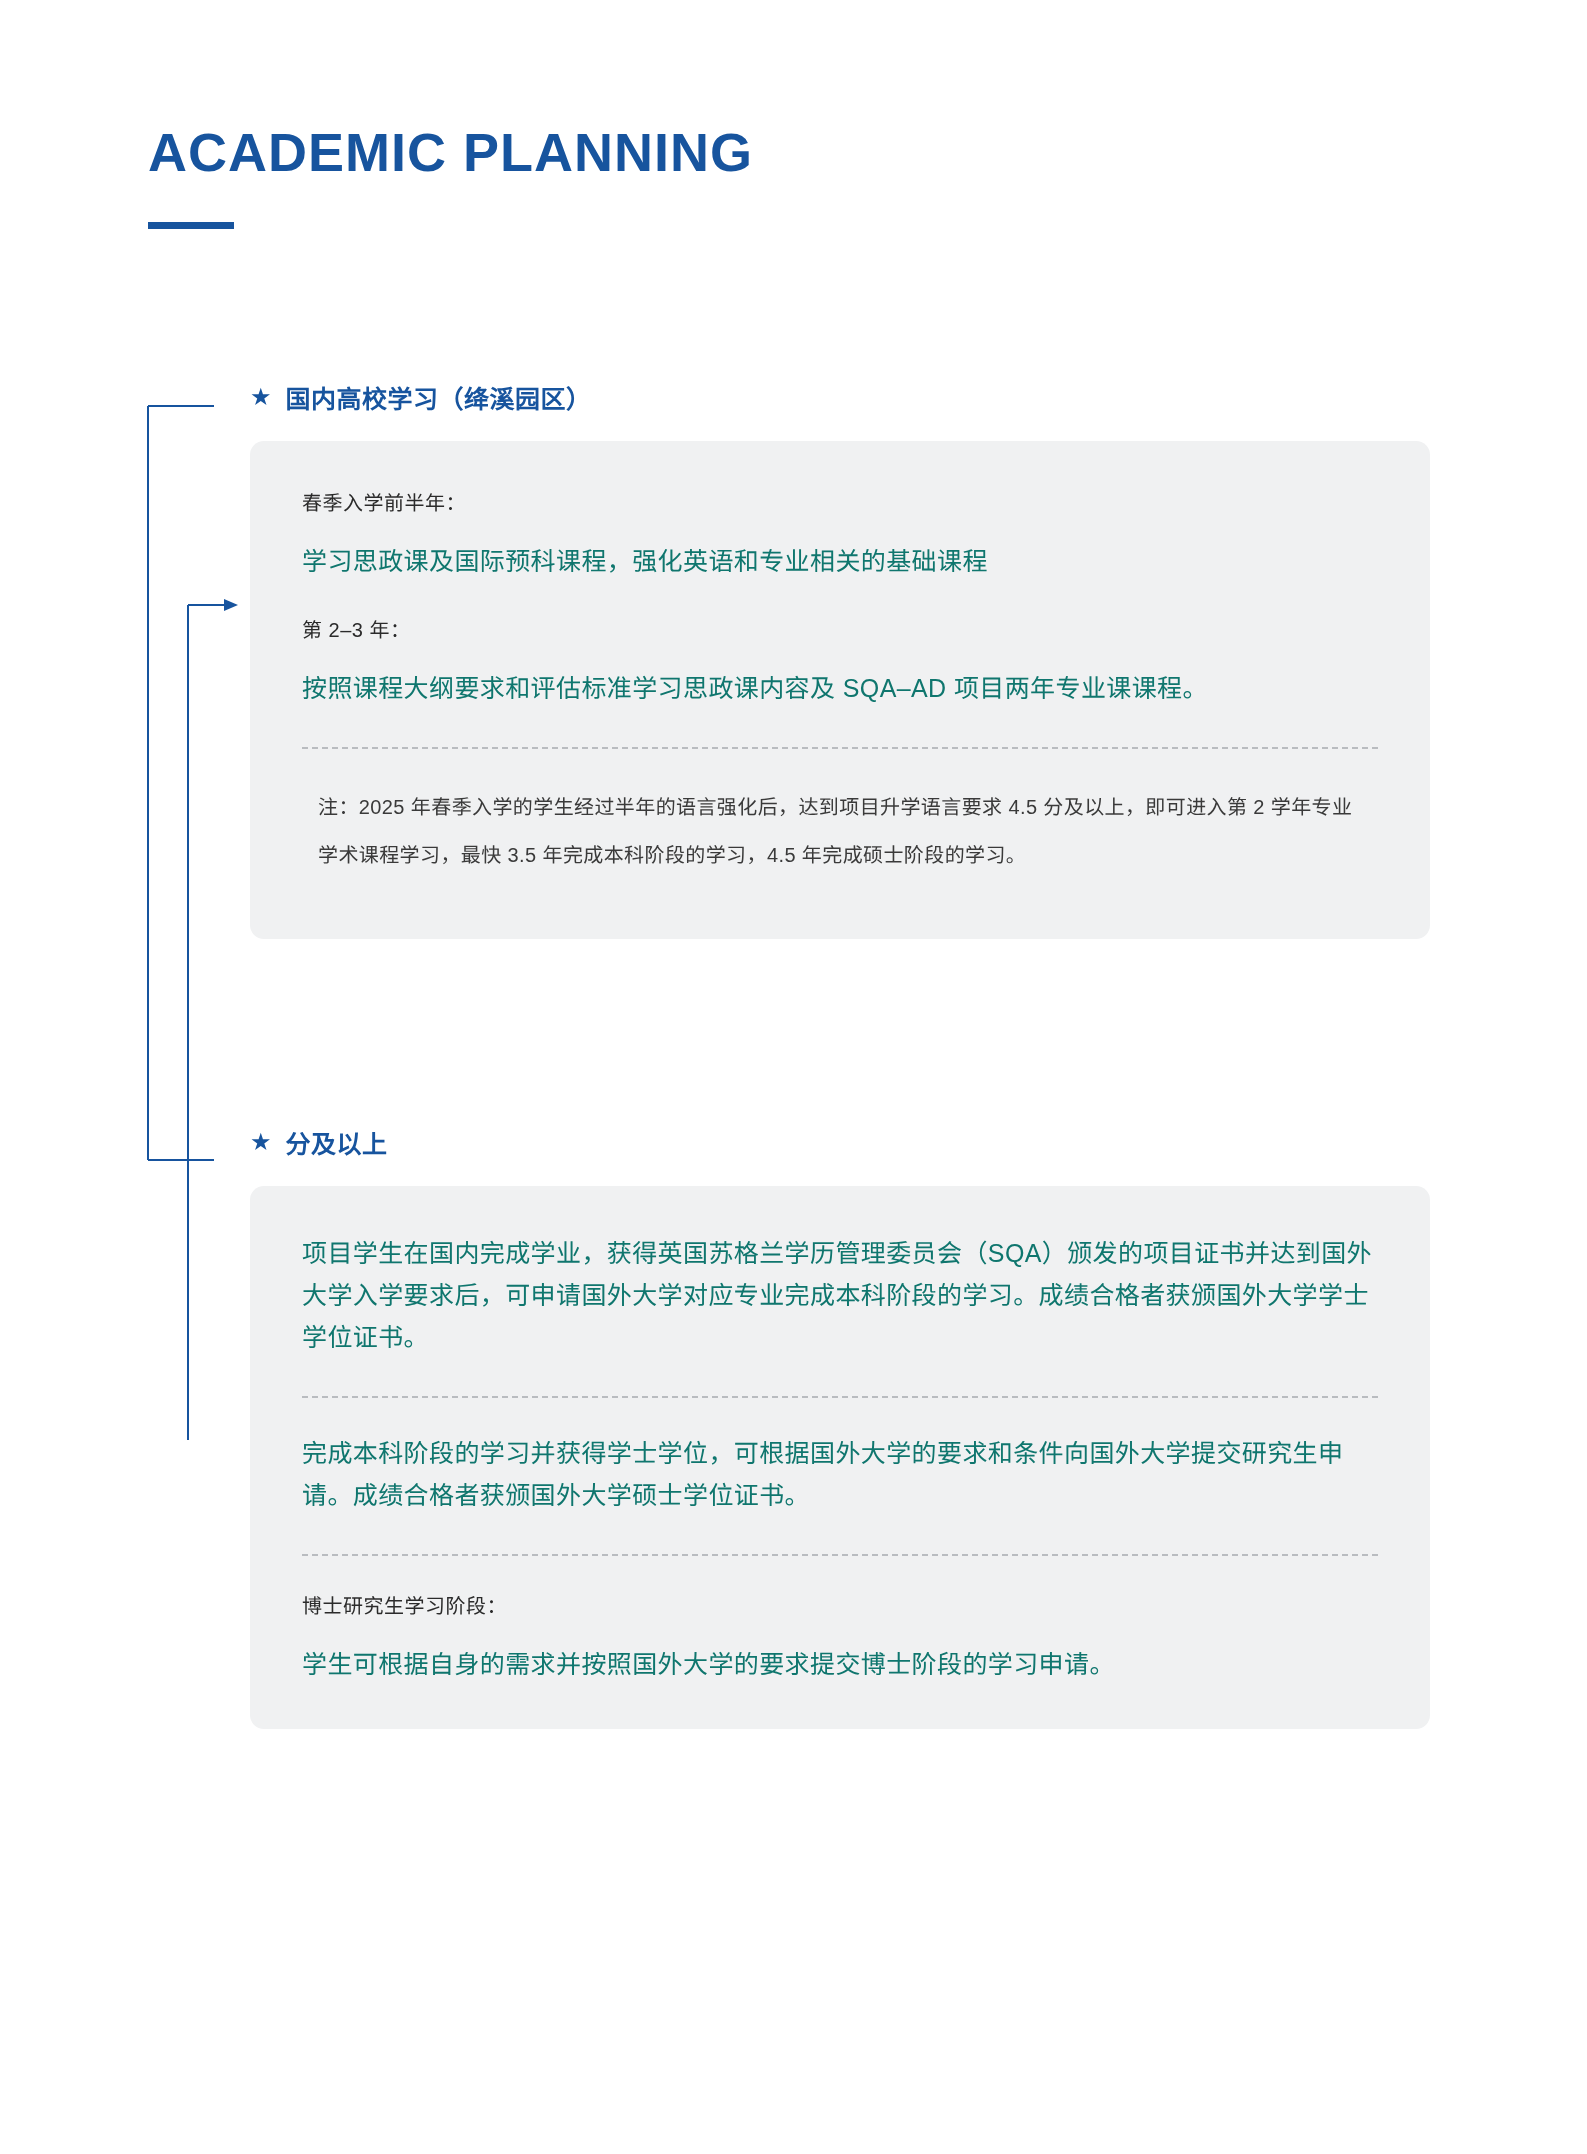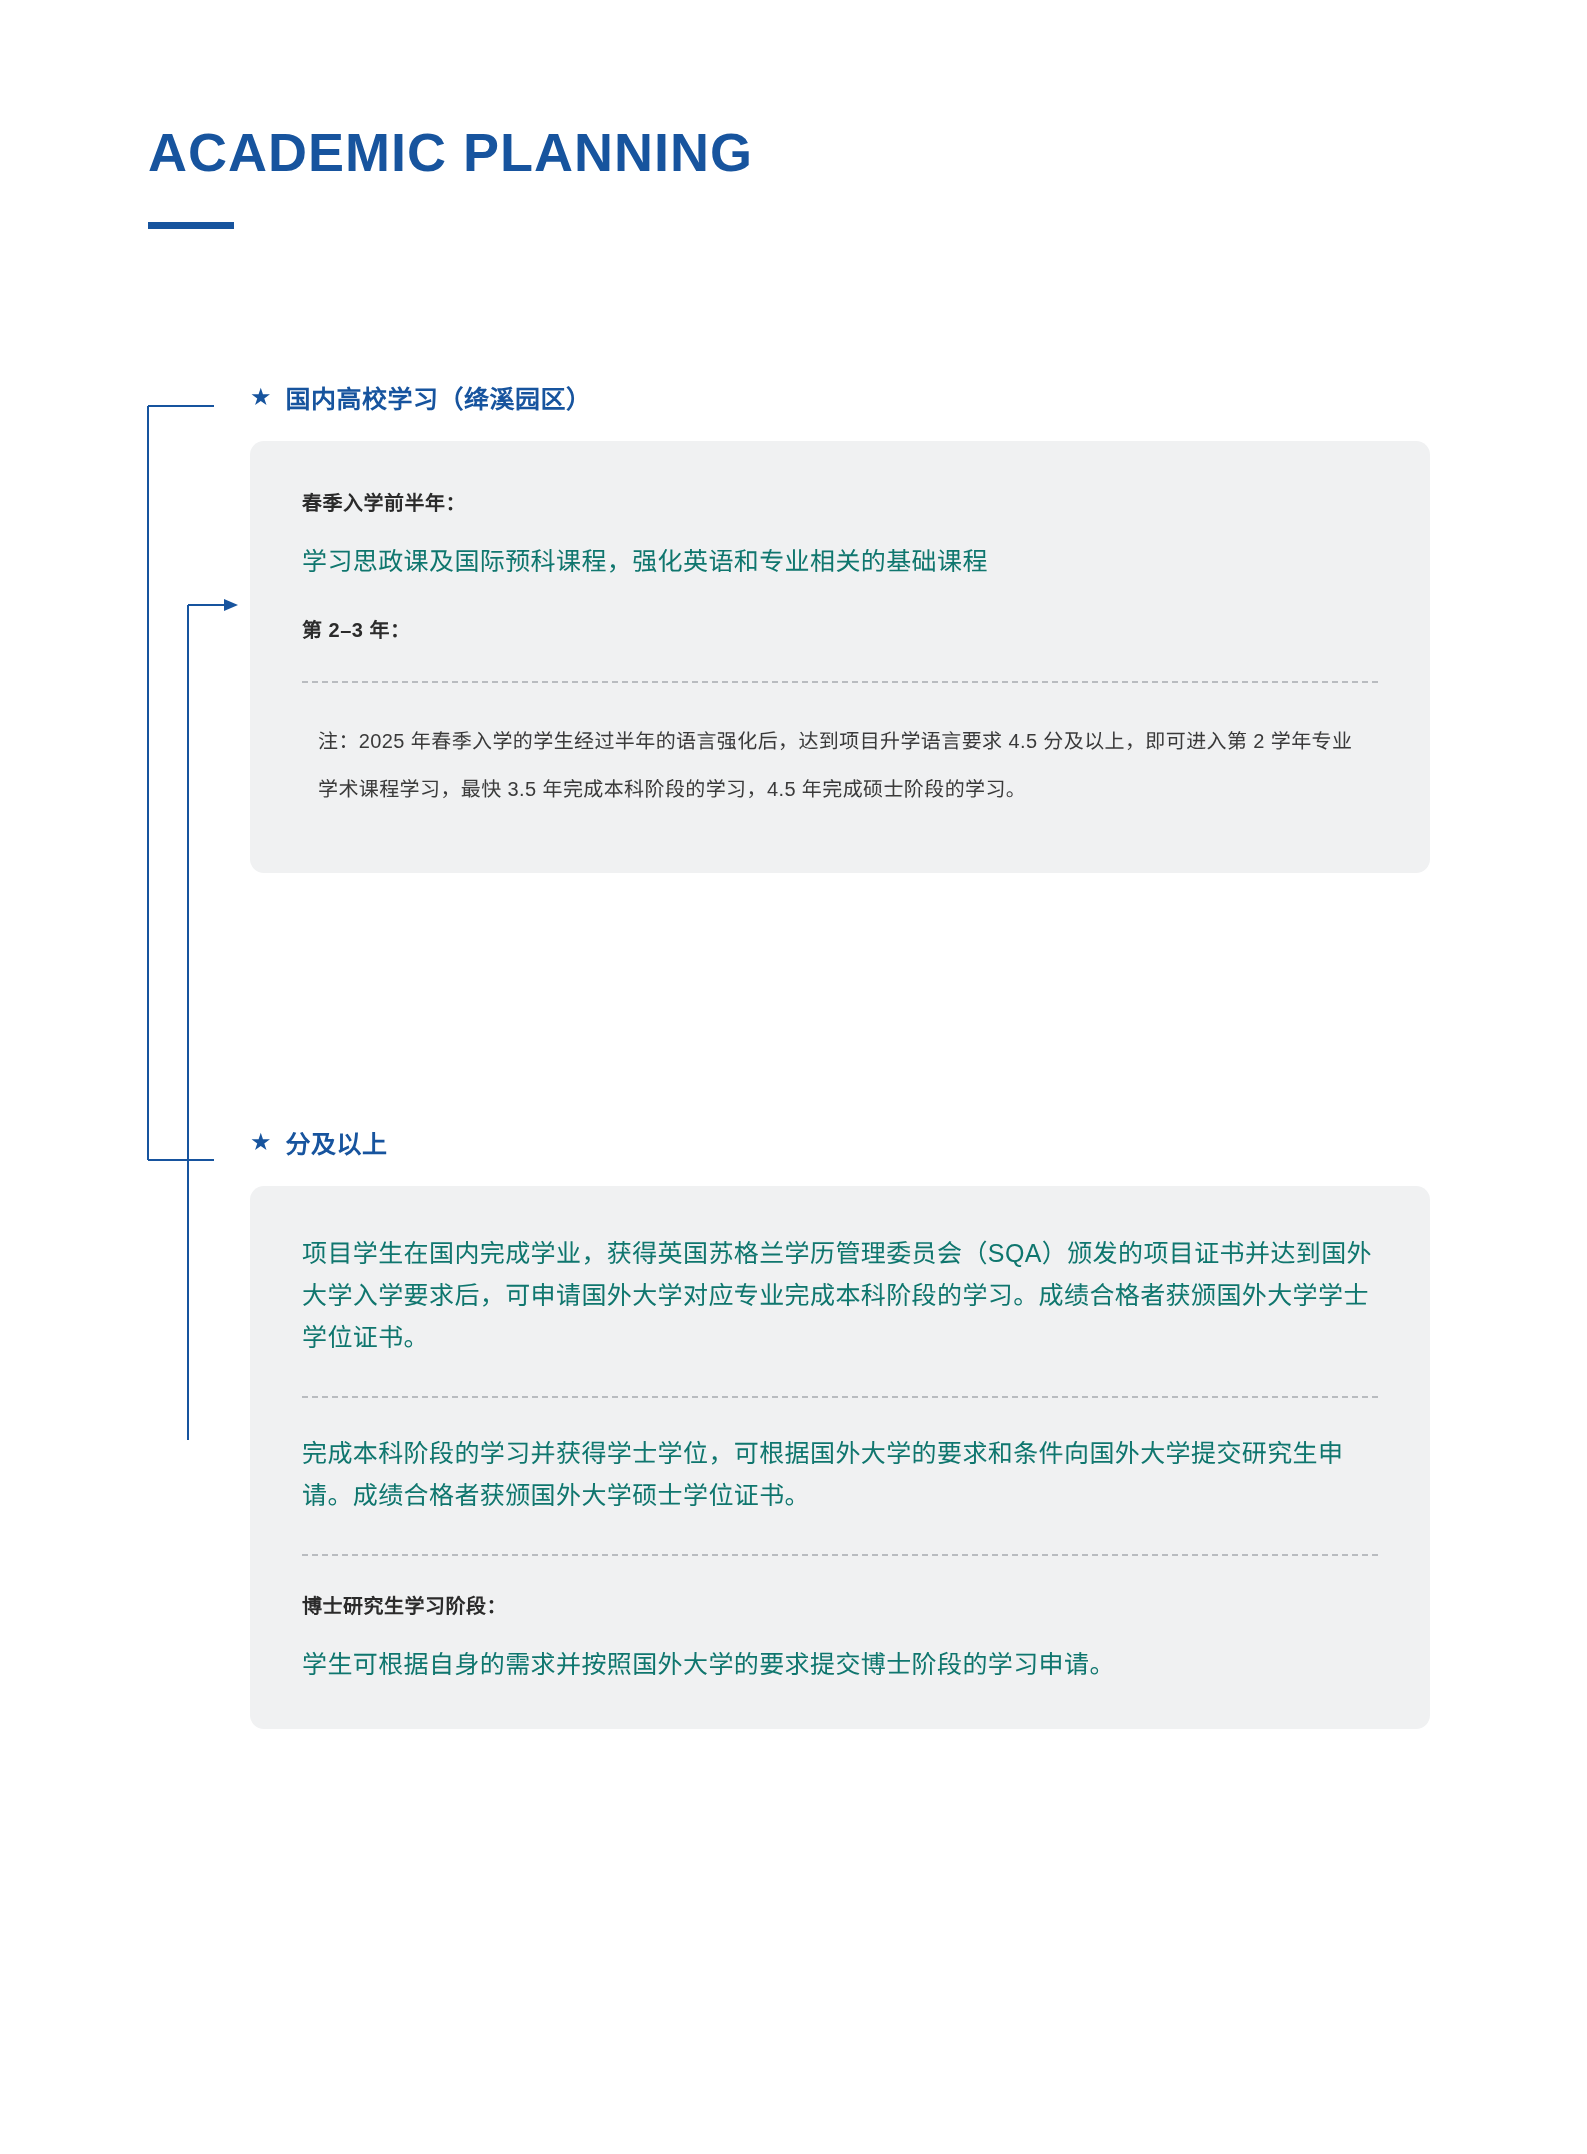--- a/index.html
+++ b/index.html
@@ -94,21 +94,21 @@
   .card {
     margin-top: 27px;
     background: #f0f1f2;
     border-radius: 14px;
     padding: 46px 52px 44px 52px;
     box-sizing: border-box;
   }
 
   .block-label {
     font-size: 20px;
-    font-weight: 700;
+    font-weight: 400;
     color: #2b2b2b;
     letter-spacing: 0.5px;
     margin: 0 0 24px 0;
   }
   .block-text {
     font-size: 25px;
     line-height: 42px;
     color: #0f766e;
     margin: 0;
     letter-spacing: 0.4px;
@@ -160,20 +160,21 @@
   <div class="section" id="section-domestic">
     <div class="section-head">
       <span class="star">★</span>
       <span class="section-title">国内高校学习（绛溪园区）</span>
     </div>
     <div class="card">
       <p class="block-label">春季入学前半年：</p>
       <p class="block-text">学习思政课及国际预科课程，强化英语和专业相关的基础课程</p>
 
       <p class="block-label gap-lg">第 2–3 年：</p>
+      <p class="block-text">按照课程大纲要求和评估标准学习思政课内容及 SQA–AD 项目两年专业课课程。</p>
 
       <hr class="dash">
 
       <p class="note">注：2025 年春季入学的学生经过半年的语言强化后，达到项目升学语言要求 4.5 分及以上，即可进入第 2 学年专业学术课程学习，最快 3.5 年完成本科阶段的学习，4.5 年完成硕士阶段的学习。</p>
     </div>
   </div>
 
   <div class="section" id="section-overseas">
     <div class="section-head">
       <span class="star">★</span>

